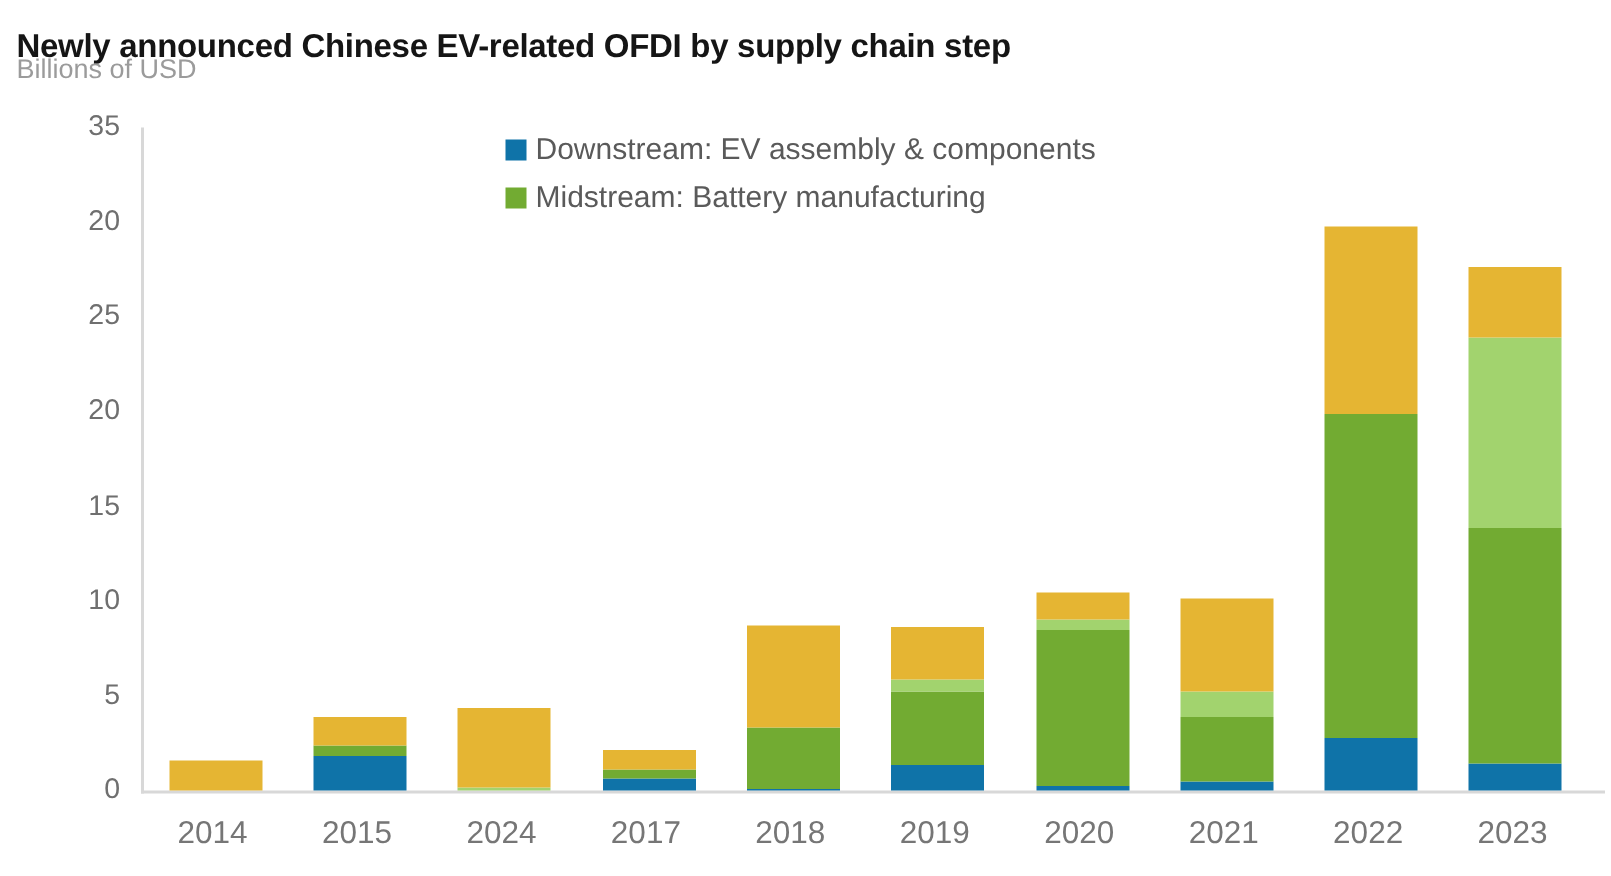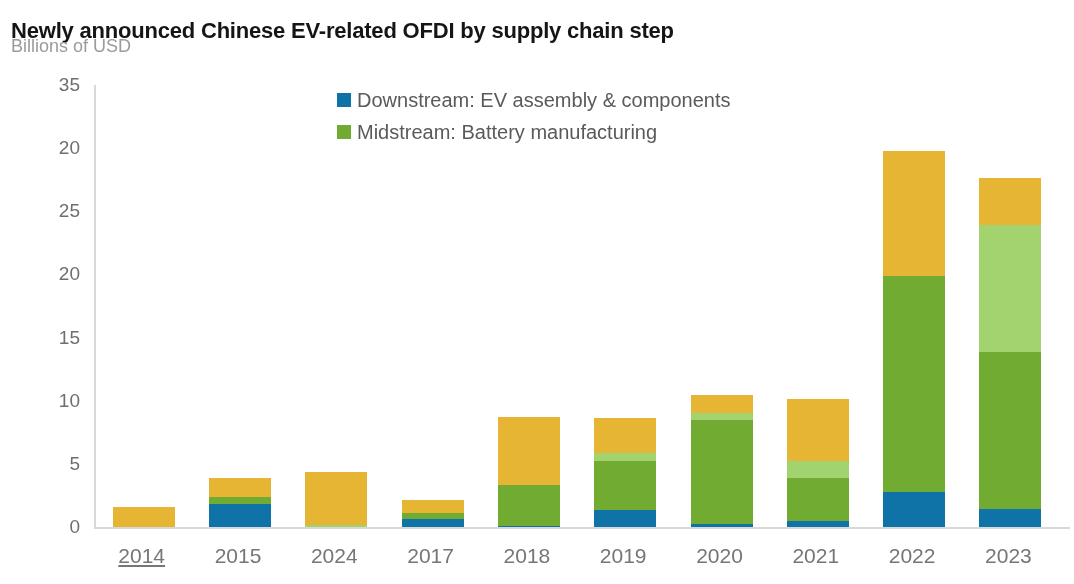--- a/index.html
+++ b/index.html
@@ -105,21 +105,21 @@
       <div class="y-tick-label" style="top: 516px;">0</div>
       <div class="y-tick-label" style="top: 452.857px;">5</div>
       <div class="y-tick-label" style="top: 389.714px;">10</div>
       <div class="y-tick-label" style="top: 326.571px;">15</div>
       <div class="y-tick-label" style="top: 263.429px;">20</div>
       <div class="y-tick-label" style="top: 200.286px;">25</div>
       <div class="y-tick-label" style="top: 137.143px;">20</div>
       <div class="y-tick-label" style="top: 74px;">35</div>
     </div>
   <div id="xticks">
-      <div class="x-tick-label" style="left: 93.7px; text-decoration: underline;">2014</div>
+      <div class="x-tick-label" style="left: 93.7px;">2014</div>
       <div class="x-tick-label" style="left: 190px;">2015</div>
       <div class="x-tick-label" style="left: 286.3px;">2024</div>
       <div class="x-tick-label" style="left: 382.6px;">2017</div>
       <div class="x-tick-label" style="left: 478.9px;">2018</div>
       <div class="x-tick-label" style="left: 575.2px;">2019</div>
       <div class="x-tick-label" style="left: 671.5px;">2020</div>
       <div class="x-tick-label" style="left: 767.8px;">2021</div>
       <div class="x-tick-label" style="left: 864.1px;">2022</div>
       <div class="x-tick-label" style="left: 960.4px;">2023</div>
     </div>

